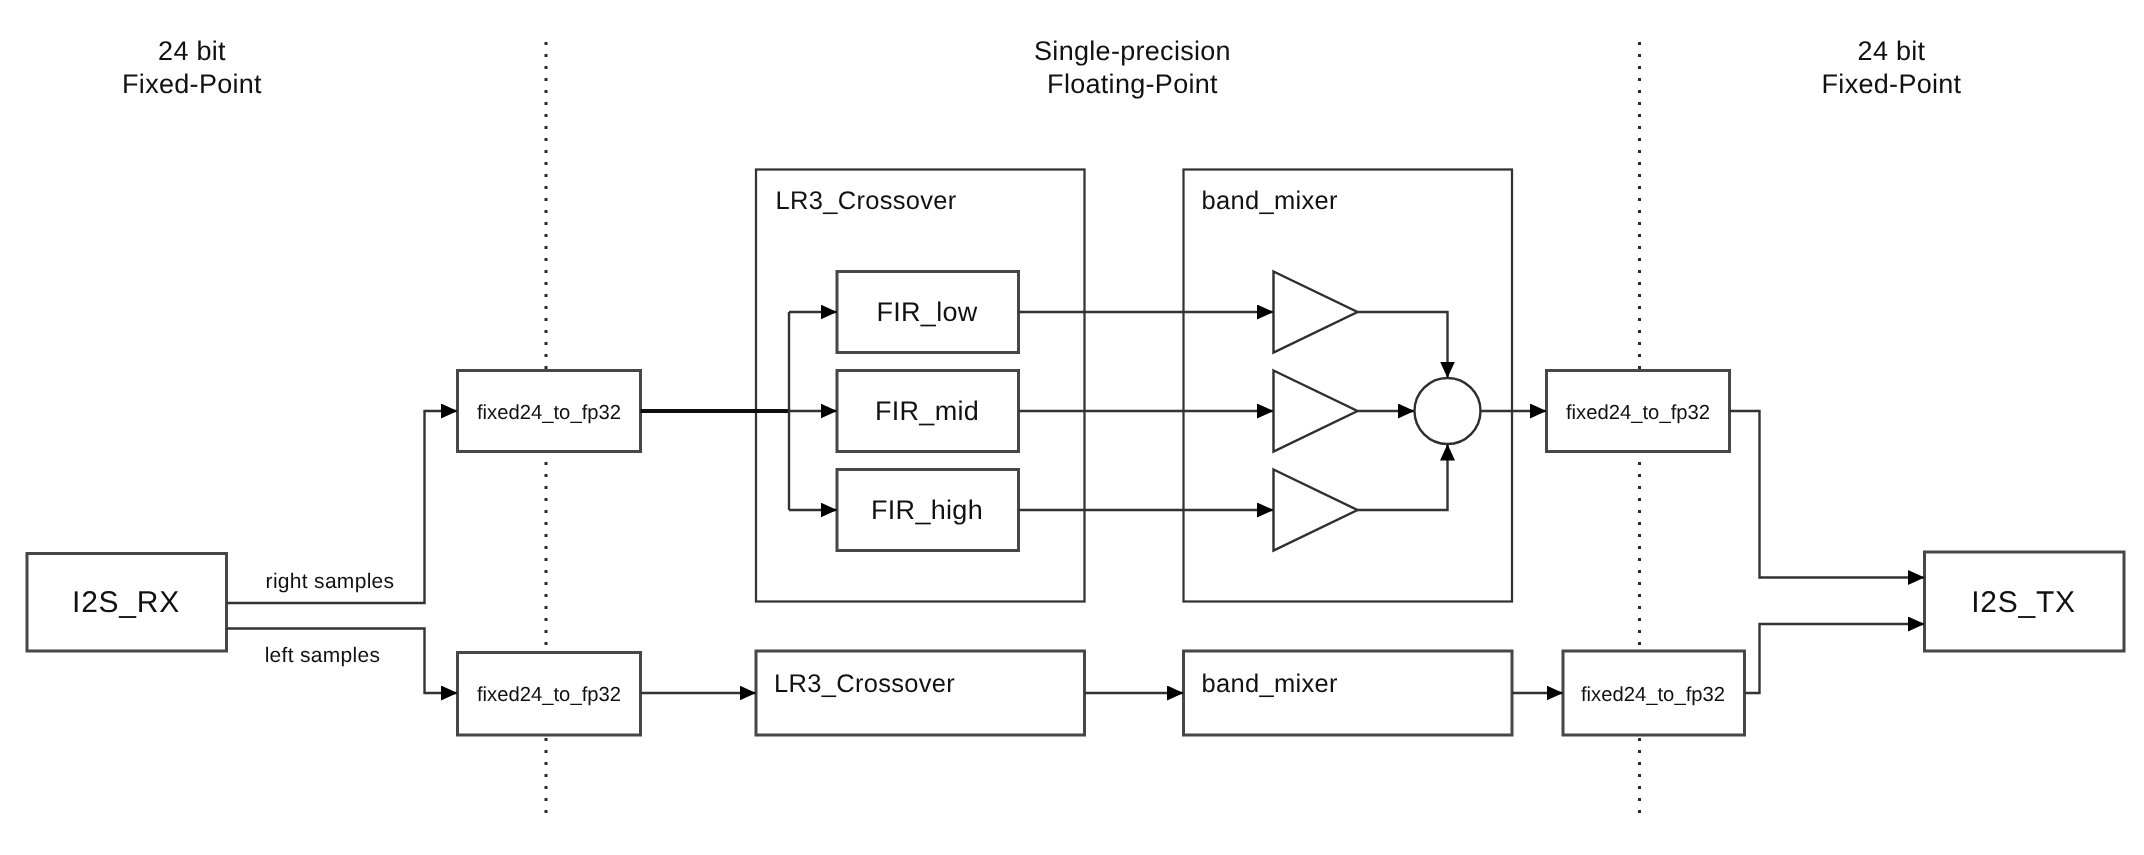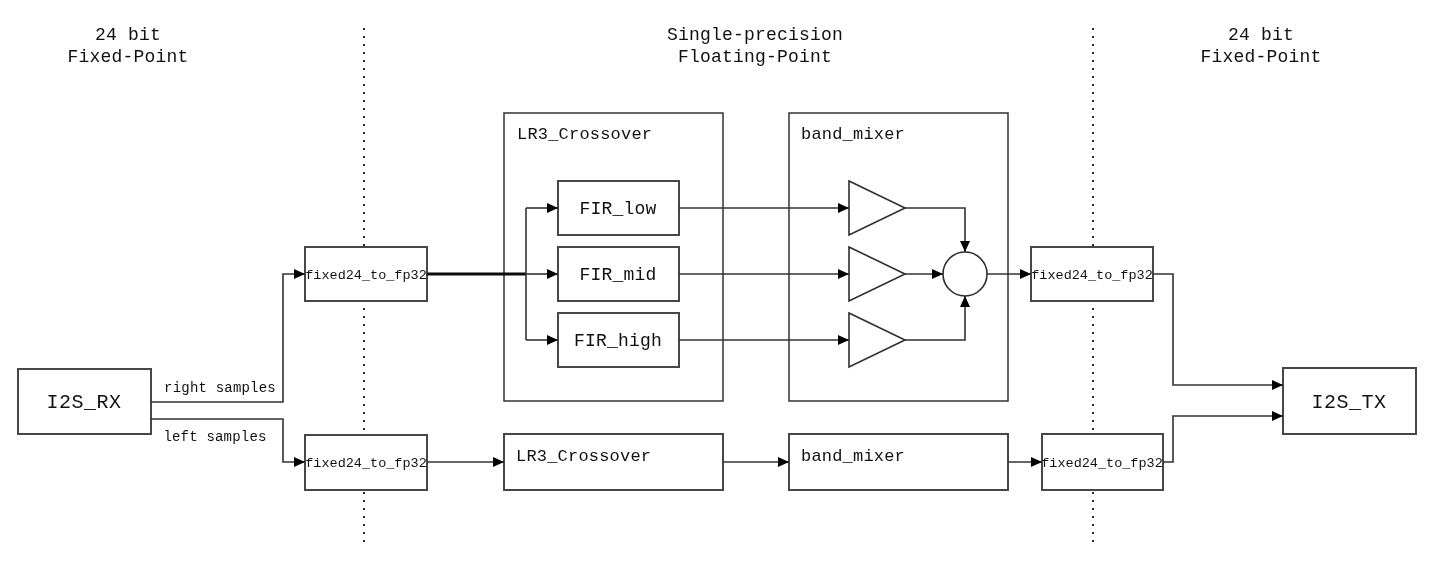--- a/index.html
+++ b/index.html
@@ -4,21 +4,21 @@
 <style>
   html, body {
     margin: 0;
     padding: 0;
     background: #ffffff;
     width: 1429px;
     height: 570px;
     overflow: hidden;
     font-family: "Liberation Sans", sans-serif;
   }
-  .stage { position: relative; width: 1429px; height: 570px; font-family: Liberation Mono, monospace; }
+  .stage { position: relative; width: 1429px; height: 570px; }
   svg { display: block; }
 
   
   .divider { stroke: #2b2b2b; stroke-width: 2; stroke-dasharray: 2 6; fill: none; }
   .block   { fill: #ffffff; stroke: #474747; stroke-width: 2; }
   .container { fill: #ffffff; stroke: #333333; stroke-width: 1.5; }
   .shape   { fill: #ffffff; stroke: #2e2e2e; stroke-width: 1.6; }
   .edge    { fill: none; stroke: #333333; stroke-width: 1.6; }
   .edge-thick { fill: none; stroke: #0d0d0d; stroke-width: 2.8; }
 

